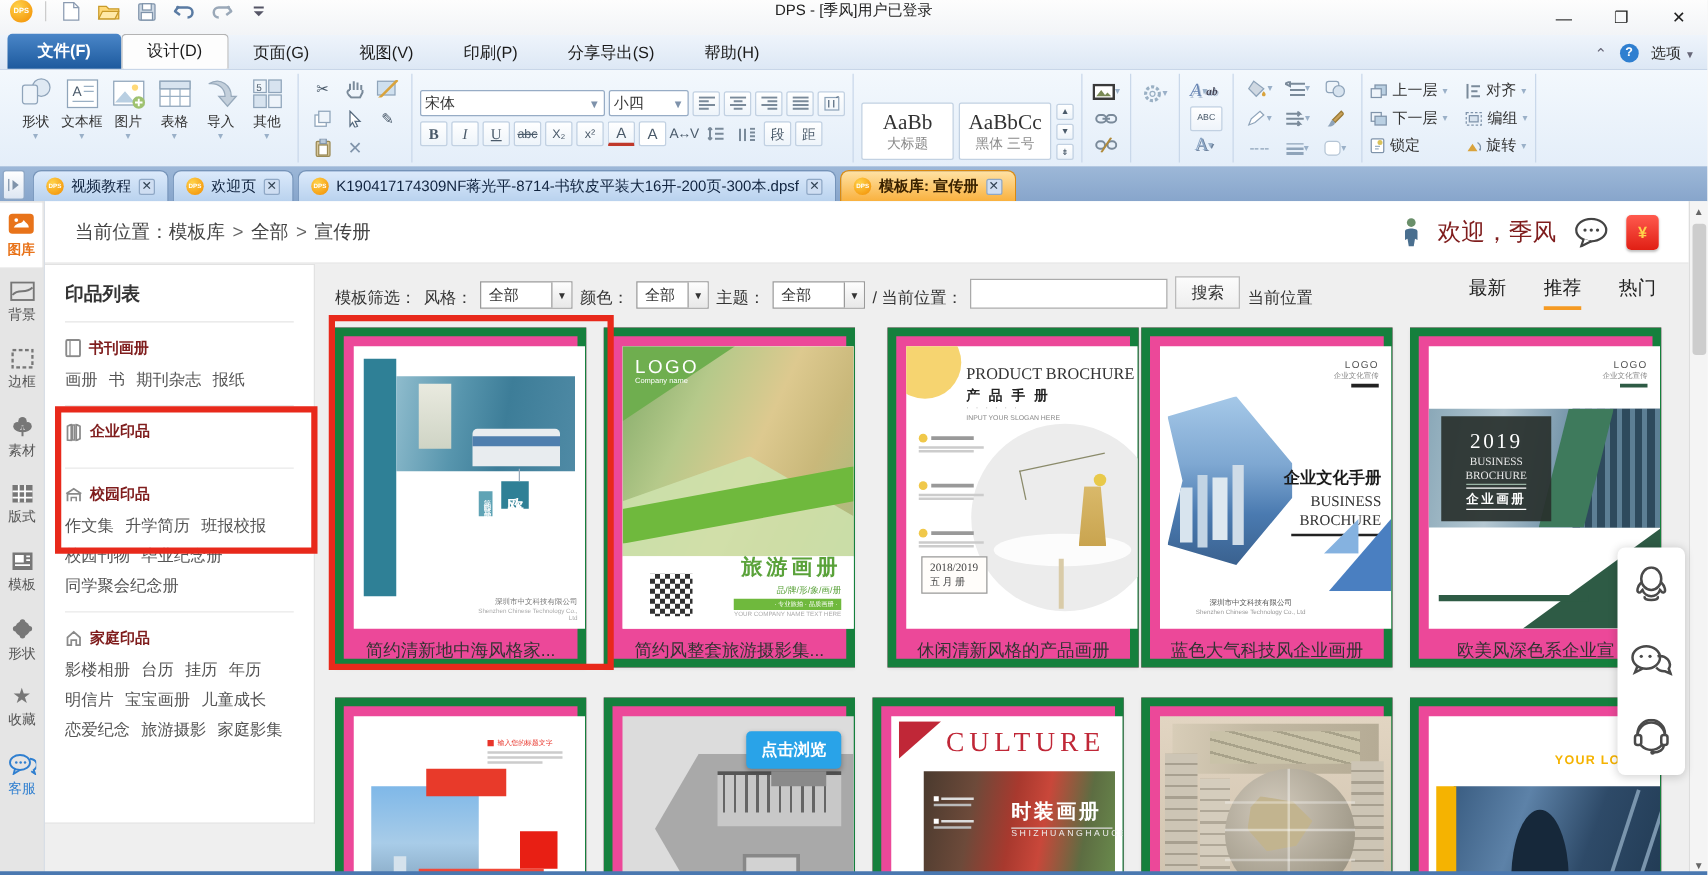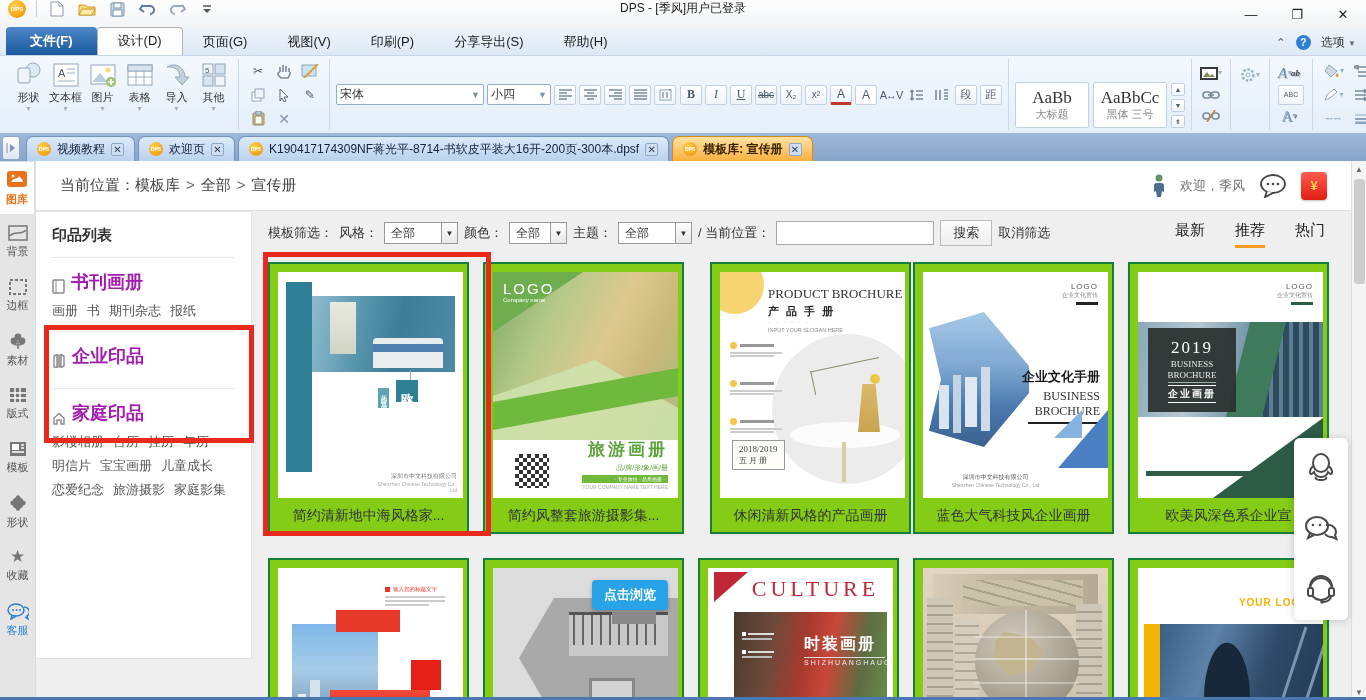--- a/index.html
+++ b/index.html
@@ -27,21 +27,21 @@
 
   
   .ribbon{position:absolute;left:0;top:56px;width:1366px;height:77px;background:linear-gradient(#f3f8fd,#e4eef9);display:flex;padding:3px 4px}
   .rgroup{border-right:1px solid #c9d8ea;padding:2px 6px;display:flex;flex-shrink:0}
   .ins-item{width:37px;display:flex;flex-direction:column;align-items:center;justify-content:flex-start;gap:1px;cursor:pointer}
   .ins-lbl{font-size:11px;color:#333;white-space:nowrap}
   .caret{font-size:8px;color:#9ab0c8;line-height:6px}
   .sgrid{display:grid;grid-template-columns:repeat(3,26px);grid-auto-rows:24px;align-content:center;justify-items:center;align-items:center}
   .sbtn{width:22px;height:20px;display:flex;align-items:center;justify-content:center;font-size:12px;color:#4a5a6a;cursor:pointer}
   .sbtn.bd{border:1px solid #c2d1e2;background:linear-gradient(#fff,#eef4fa);border-radius:2px}
-  .fontcol{display:flex;flex-direction:row;gap:4px;justify-content:center}
+  .fontcol{display:flex;flex-direction:column;gap:4px;justify-content:center}
   .frow{display:flex;align-items:center;gap:3px}
   .fsel{height:21px;background:#fff;border:1px solid #97acc5;border-radius:2px;display:flex;align-items:center;justify-content:space-between;padding:0 3px;font-size:12px;color:#333;cursor:pointer}
   .fsel .dd{color:#7e92ab;font-size:9px}
   .style-box{width:74px;height:46px;background:#fff;border:1px solid #c2d1e2;border-radius:2px;display:flex;flex-direction:column;align-items:center;justify-content:center;cursor:pointer}
   .style-sample{font-family:"Liberation Serif",serif;font-size:17px;color:#333;line-height:18px}
   .style-lbl{font-size:11px;color:#8a8a8a}
   .arr-col{display:flex;flex-direction:column;justify-content:space-between;padding:3px 0}
   .arr-item{display:flex;align-items:center;gap:4px;font-size:12px;color:#333;cursor:pointer;white-space:nowrap}
 
   
@@ -57,50 +57,50 @@
   .rail-item{height:54px;display:flex;flex-direction:column;align-items:center;justify-content:center;gap:3px;cursor:pointer}
   .rail-item span{font-size:11px;color:#555;writing-mode:horizontal-tb}
   .rail-item.active{background:#fff;border:1px solid #e0e0e0;border-left:none}
   .rail-item.active span{color:#e8731a;font-weight:bold}
   .rail-item.service span{color:#2f7fd0}
 
   
   .crumbbar{position:absolute;left:36px;top:161px;width:1315px;height:50px;background:#fff;border-bottom:1px solid #e2e2e2;display:flex;align-items:center;padding:0 24px;font-size:15px;color:#444}
   .crumbbar b{font-weight:normal;margin:0 6px;color:#666}
   .crumb-right{position:absolute;right:24px;display:flex;align-items:center;gap:14px}
-  .welcome{font-size:13px;color:#737373}
+  .welcome{font-size:19px;color:#7f1d1d}
   .redpacket{width:26px;height:28px;background:linear-gradient(#ff5a4e,#e01f14);border-radius:4px;display:flex;align-items:center;justify-content:center;color:#ffd24a;font-weight:bold;font-size:13px;box-shadow:0 1px 2px rgba(0,0,0,.25)}
 
   
   .content{position:absolute;left:36px;top:211px;width:1315px;height:489px;background:#efefef;overflow:hidden}
 
   
   .panel{position:absolute;left:0;top:0;width:216px;height:448px;background:#fff;border:1px solid #e2e2e2;border-left:none;padding:14px 16px}
   .p-header{font-size:15px;font-weight:bold;color:#333;padding-bottom:12px;border-bottom:1px solid #e5e5e5}
   .p-sec{padding:12px 0;border-bottom:1px solid #e9e9e9}
   .p-sec:last-child{border-bottom:none}
-  .p-title{display:flex;align-items:flex-end;gap:6px;font-size:18px;font-weight:bold;color:#a21caf;margin-bottom:8px}
+  .p-title{display:flex;align-items:center;gap:6px;font-size:12px;font-weight:bold;color:#7f1d1d;margin-bottom:8px}
   .p-items{display:flex;flex-wrap:wrap;gap:7px 9px;font-size:13px;color:#555;line-height:17px}
   .p-items span{cursor:pointer;white-space:nowrap}
   .chip{background:#f59a23;color:#fff !important;padding:1px 5px;border-radius:3px;font-weight:bold}
 
   
-  .filters{position:absolute;left:232px;top:8px;display:flex;align-items:center;gap:6px;font-size:13px;color:#333;height:28px}
+  .filters{position:absolute;left:232px;top:8px;display:flex;align-items:flex-end;gap:6px;font-size:13px;color:#333;height:28px}
   .fsel2{height:22px;background:#fff;border:1px solid #9a9a9a;display:flex;align-items:center;cursor:pointer}
   .fsel2 em{font-style:normal;padding:0 6px;font-size:12px}
   .fsel2 i{width:16px;height:100%;border-left:1px solid #9a9a9a;background:linear-gradient(#fdfdfd,#e8e8e8);display:flex;align-items:center;justify-content:center;font-style:normal;font-size:8px;color:#333}
   .search-inp{width:158px;height:24px;border:1px solid #aaa;background:#fff;padding:0 6px;font-size:12px}
   .search-btn{height:26px;padding:0 12px;border:1px solid #bbb;background:linear-gradient(#fcfcfc,#eee);font-size:13px;color:#333;cursor:pointer}
   .cancel{cursor:pointer}
   .sort{position:absolute;right:26px;top:10px;display:flex;gap:30px;font-size:15px;color:#222}
   .sort span{cursor:pointer;padding-bottom:5px}
   .sort span.on{border-bottom:3px solid #f59a23}
 
   
-  .card{position:absolute;width:201px;height:272px;background:#84cc16;border:2px solid #15803d;box-shadow:0 1px 3px rgba(0,0,0,.06);padding:8px}
+  .card{position:absolute;width:201px;height:272px;background:#ec4899;border:7px solid #15803d;box-shadow:0 1px 3px rgba(0,0,0,.06);padding:8px}
   .card.r2{height:160px}
   .cover{position:relative;width:185px;height:226px;overflow:hidden;background:#fff;cursor:pointer}
   .cap{text-align:center;font-size:14px;color:#333;margin-top:9px;white-space:nowrap;overflow:hidden}
   .ph{position:absolute}
 
   
   .annot{position:absolute;border:5px solid #e8291b;z-index:40;pointer-events:none}
 
   
   .contact{position:absolute;right:18px;top:438px;width:54px;height:182px;background:#fff;border-radius:6px;box-shadow:0 1px 8px rgba(0,0,0,.18);display:flex;flex-direction:column;align-items:center;justify-content:space-around;z-index:50}
@@ -658,20 +658,37 @@
     <div class="p-sec">
       <div class="p-title">
           <svg width="14" height="14">
             <path d="M2 2l3-1.5v13L2 13zM12 2 9 0.5v13l3-1.5z" fill="none" stroke="#8a8a8a" stroke-width="1.4"></path>
             <path d="M6.2 1h1.6v12H6.2z" fill="none" stroke="#8a8a8a" stroke-width="1.2"></path>
           </svg>
           <span>企业印品</span>
         </div>
     </div>
 
+    <div class="p-sec">
+      <div class="p-title">
+          <svg width="14" height="13">
+            <path d="M2 12V6h10v6M1 6l6-4 6 4" fill="none" stroke="#8a8a8a" stroke-width="1.4"></path>
+            <path d="M5 12V9h4v3" fill="none" stroke="#8a8a8a" stroke-width="1.2"></path>
+          </svg>
+          <span>校园印品</span>
+        </div>
+      <div class="p-items">
+        <span>作文集</span>
+        <span>升学简历</span>
+        <span>班报校报</span>
+        <span>校园刊物</span>
+        <span>毕业纪念册</span>
+        <span>同学聚会纪念册</span>
+      </div>
+    </div>
 
     <div class="p-sec">
       <div class="p-title">
           <svg width="14" height="13">
             <path d="M2 12V6l5-4.5L12 6v6h-3V8H5v4z" fill="none" stroke="#8a8a8a" stroke-width="1.4"></path>
           </svg>
           <span>家庭印品</span>
         </div>
       <div class="p-items">
         <span>影楼相册</span>
@@ -701,21 +718,21 @@
         <i>▼</i>
       </div>
     <span>主题：</span>
     <div class="fsel2" style="width:74px">
         <em style="flex:1">全部</em>
         <i>▼</i>
       </div>
     <span>/ 当前位置：</span>
     <input class="search-inp" value="" style="">
     <button class="search-btn">搜索</button>
-    <span class="cancel">取消筛选</span>
+    <span class="cancel">当前位置</span>
   </div>
 
   <div class="sort">
     <span>最新</span>
     <span class="on">推荐</span>
     <span>热门</span>
   </div>
 
   <div class="card" style="left:232px;top:51px">
     <div class="cover">

